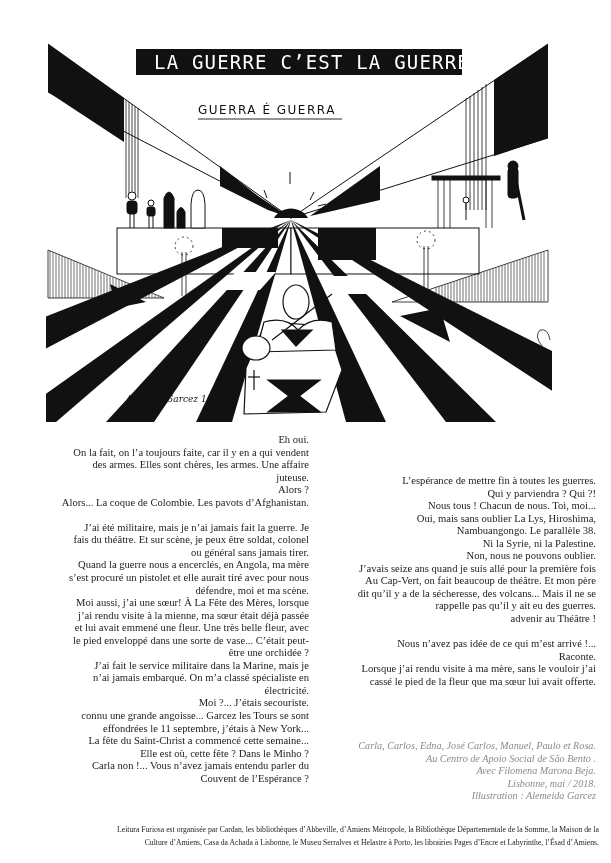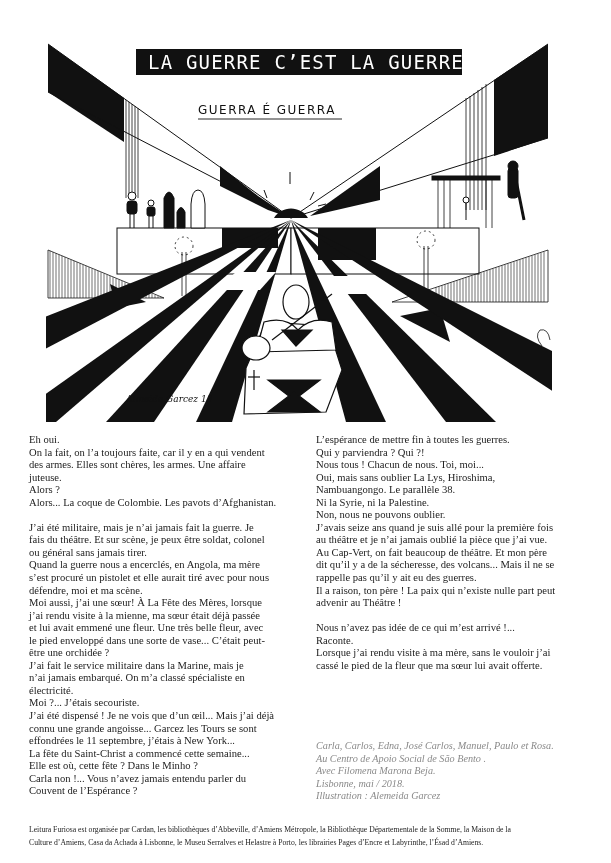--- a/index.html
+++ b/index.html
@@ -1,23 +1,23 @@
 <!DOCTYPE html>
 <html><head>
 <meta charset="utf-8">
 <style>
   html, body { margin: 0; padding: 0; background: #ffffff; }
   body { width: 611px; height: 863px; position: relative; overflow: hidden; font-family: "DejaVu Serif", "Liberation Serif", serif; color: #1a1a1a; }
   .illus { position: absolute; left: 46px; top: 40px; width: 506px; height: 382px; }
   .illus svg { width: 100%; height: 100%; display: block; }
-  .title-bar { position: absolute; left: 136px; top: 49px; width: 326px; height: 26px; background: #111111; color: #ffffff; font-family: "DejaVu Sans Mono", "Liberation Mono", monospace; font-size: 19px; line-height: 26px; letter-spacing: 1.2px; padding-left: 12px; box-sizing: border-box; white-space: nowrap; }
+  .title-bar { position: absolute; left: 136px; top: 49px; width: 326px; height: 26px; background: #111111; color: #ffffff; font-family: "DejaVu Sans Mono", "Liberation Mono", monospace; font-size: 19px; line-height: 26px; letter-spacing: 1.2px; padding-left: 18px; box-sizing: border-box; white-space: nowrap; }
   .col { position: absolute; top: 434px; font-family: "Liberation Serif", "DejaVu Serif", serif; font-size: 10.6px; line-height: 12.55px; color: #222; }
   .col-left { left: 29px; width: 280px; }
-  .col-right { left: 316px; width: 280px; }
-  .line { display: block; white-space: nowrap; }
+  .col-right { left: 316px; width: 280px; margin-top: 41px; }
+  .line { display: block; white-space: nowrap; text-align: right; }
   .blank { display: block; height: 12.55px; }
   .credits { position: absolute; left: 316px; top: 740px; width: 280px; font-family: Liberation Serif, serif; font-style: italic; font-size: 10.2px; line-height: 12.6px; color: #8a8a8a; }
   .footer { position: absolute; left: 29px; top: 824px; width: 570px; font-family: "Liberation Serif", "DejaVu Serif", serif; font-size: 7.7px; line-height: 12.5px; color: #222; }
 </style>
 </head>
 <body>
 
 <div class="illus">
   <svg id="art" viewBox="0 0 506 382" xmlns="http://www.w3.org/2000/svg">
     <rect x="0" y="0" width="506" height="382" fill="#ffffff"></rect>
@@ -240,42 +240,39 @@
     <span class="line">défendre, moi et ma scène.</span>
     <span class="line">Moi aussi, j’ai une sœur! À La Fête des Mères, lorsque</span>
     <span class="line">j’ai rendu visite à la mienne, ma sœur était déjà passée</span>
     <span class="line">et lui avait emmené une fleur. Une très belle fleur, avec</span>
     <span class="line">le pied enveloppé dans une sorte de vase... C’était peut-</span>
     <span class="line">être  une orchidée ?</span>
     <span class="line">J’ai fait le service militaire dans la Marine, mais je</span>
     <span class="line">n’ai jamais embarqué. On m’a classé spécialiste en</span>
     <span class="line">électricité.</span>
     <span class="line">Moi ?... J’étais secouriste.</span>
-    <span class="line">J’ai été dispensé ! Je ne vois que d’un œil... Mais j’ai déjà</span>
     <span class="line">connu une grande angoisse... Garcez les Tours se sont</span>
     <span class="line">effondrées le 11 septembre, j’étais à New York...</span>
     <span class="line">La fête du Saint-Christ a commencé cette semaine...</span>
     <span class="line">Elle est où, cette fête ? Dans le Minho ?</span>
     <span class="line">Carla non !... Vous n’avez jamais entendu parler du</span>
     <span class="line">Couvent de l’Espérance ?</span>
   </div>
 <div class="col col-right" id="col-right">
     <span class="line">L’espérance de mettre fin à toutes les guerres.</span>
     <span class="line">Qui y parviendra ? Qui ?!</span>
     <span class="line">Nous tous ! Chacun de nous. Toi, moi...</span>
     <span class="line">Oui, mais sans oublier La Lys, Hiroshima,</span>
     <span class="line">Nambuangongo. Le parallèle 38.</span>
     <span class="line">Ni la Syrie, ni la Palestine.</span>
     <span class="line">Non, nous ne pouvons oublier.</span>
     <span class="line">J’avais seize ans quand je suis allé pour la première fois</span>
-    <span class="line">au théâtre et je n’ai jamais oublié la pièce que j’ai vue.</span>
     <span class="line">Au Cap-Vert, on fait beaucoup de théâtre. Et mon père</span>
     <span class="line">dit qu’il y a de la sécheresse, des volcans... Mais il ne se</span>
     <span class="line">rappelle pas qu’il y ait eu des guerres.</span>
-    <span class="line">Il a raison, ton père ! La paix qui n’existe nulle part peut</span>
     <span class="line">advenir au Théâtre !</span>
     <span class="blank"></span>
     <span class="line">Nous n’avez pas idée de ce qui m’est arrivé !...</span>
     <span class="line">Raconte.</span>
     <span class="line">Lorsque j’ai rendu visite à ma mère, sans le vouloir j’ai</span>
     <span class="line">cassé le pied de la fleur que ma sœur lui avait offerte.</span>
   </div>
 <div class="credits" id="credits">
     <span class="line">Carla, Carlos, Edna, José Carlos, Manuel,  Paulo et Rosa.</span>
     <span class="line">Au Centro de Apoio Social de São Bento .</span>

